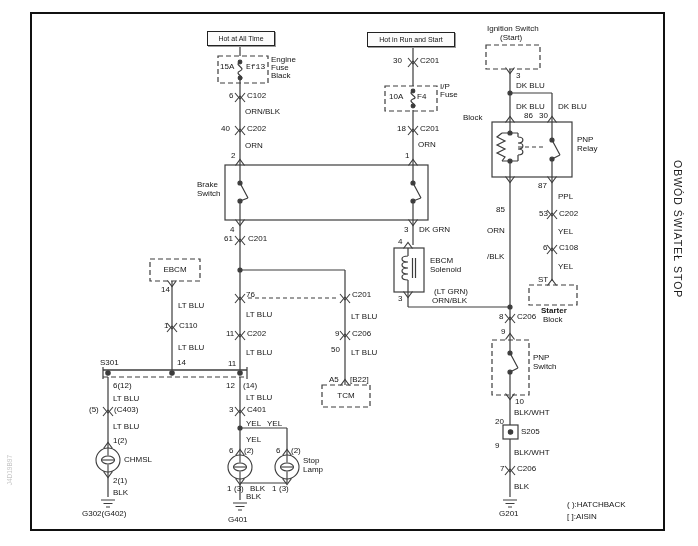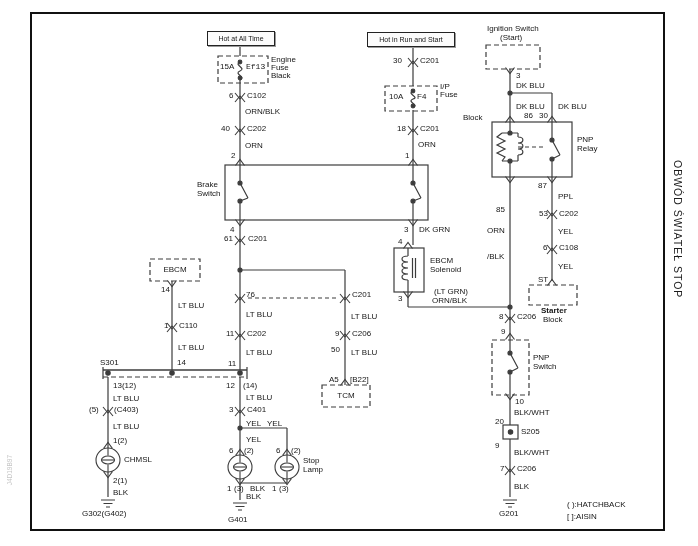--- a/index.html
+++ b/index.html
@@ -245,21 +245,21 @@
 
 <div class="cbox" style="left:150px;top:259px;width:50px;height:20px;">EBCM</div>
 <span class="L" style="left:161px;top:286px;">14</span>
 <span class="L" style="left:178px;top:302px;">LT BLU</span>
 <span class="L" style="left:164px;top:322px;">1</span>
 <span class="L" style="left:179px;top:322px;">C110</span>
 <span class="L" style="left:178px;top:344px;">LT BLU</span>
 <span class="L" style="left:177px;top:359px;">14</span>
 
 <span class="L" style="left:100px;top:359px;">S301</span>
-<span class="L" style="left:113px;top:382px;">13(12)</span>
+<span class="L" style="left:113px;top:382px;">6(12)</span>
 <span class="L" style="left:226px;top:382px;">12</span>
 <span class="L" style="left:243px;top:382px;">(14)</span>
 
 <span class="L" style="left:113px;top:395px;">LT BLU</span>
 <span class="L" style="left:89px;top:406px;">(5)</span>
 <span class="L" style="left:114px;top:406px;">(C403)</span>
 <span class="L" style="left:113px;top:423px;">LT BLU</span>
 <span class="L" style="left:113px;top:437px;">1(2)</span>
 <span class="L" style="left:124px;top:456px;">CHMSL</span>
 <span class="L" style="left:113px;top:477px;">2(1)</span>

